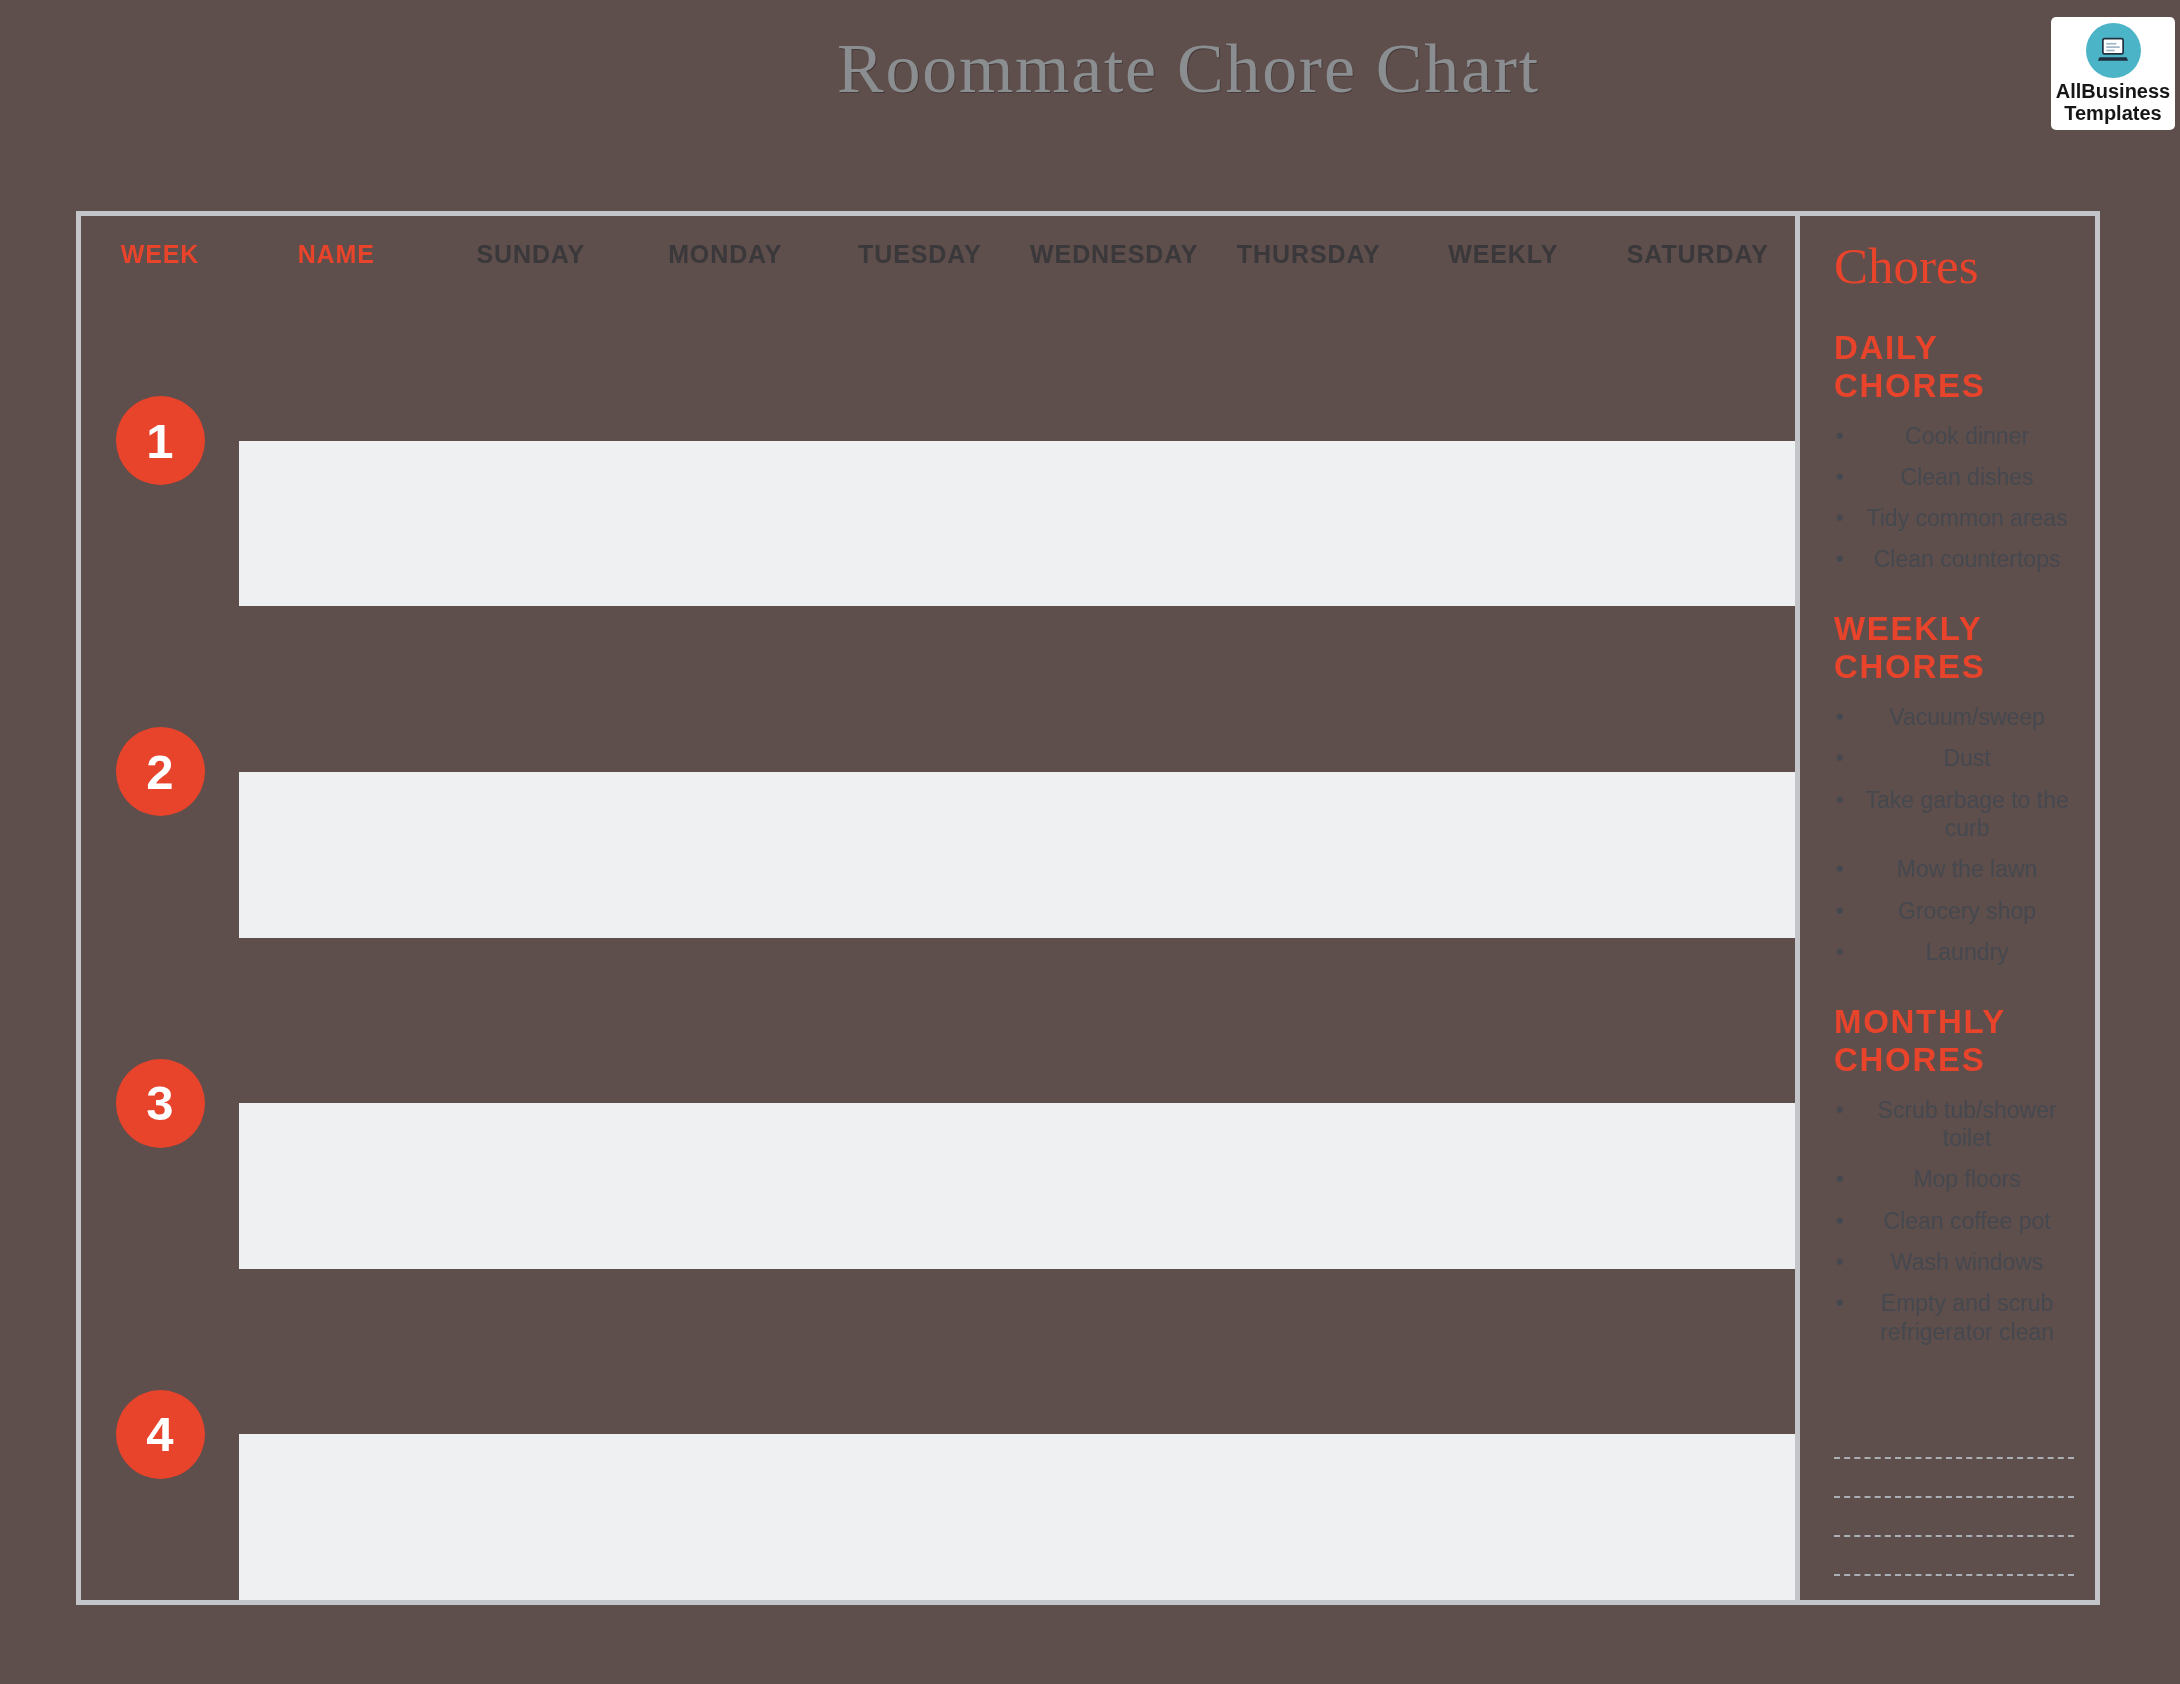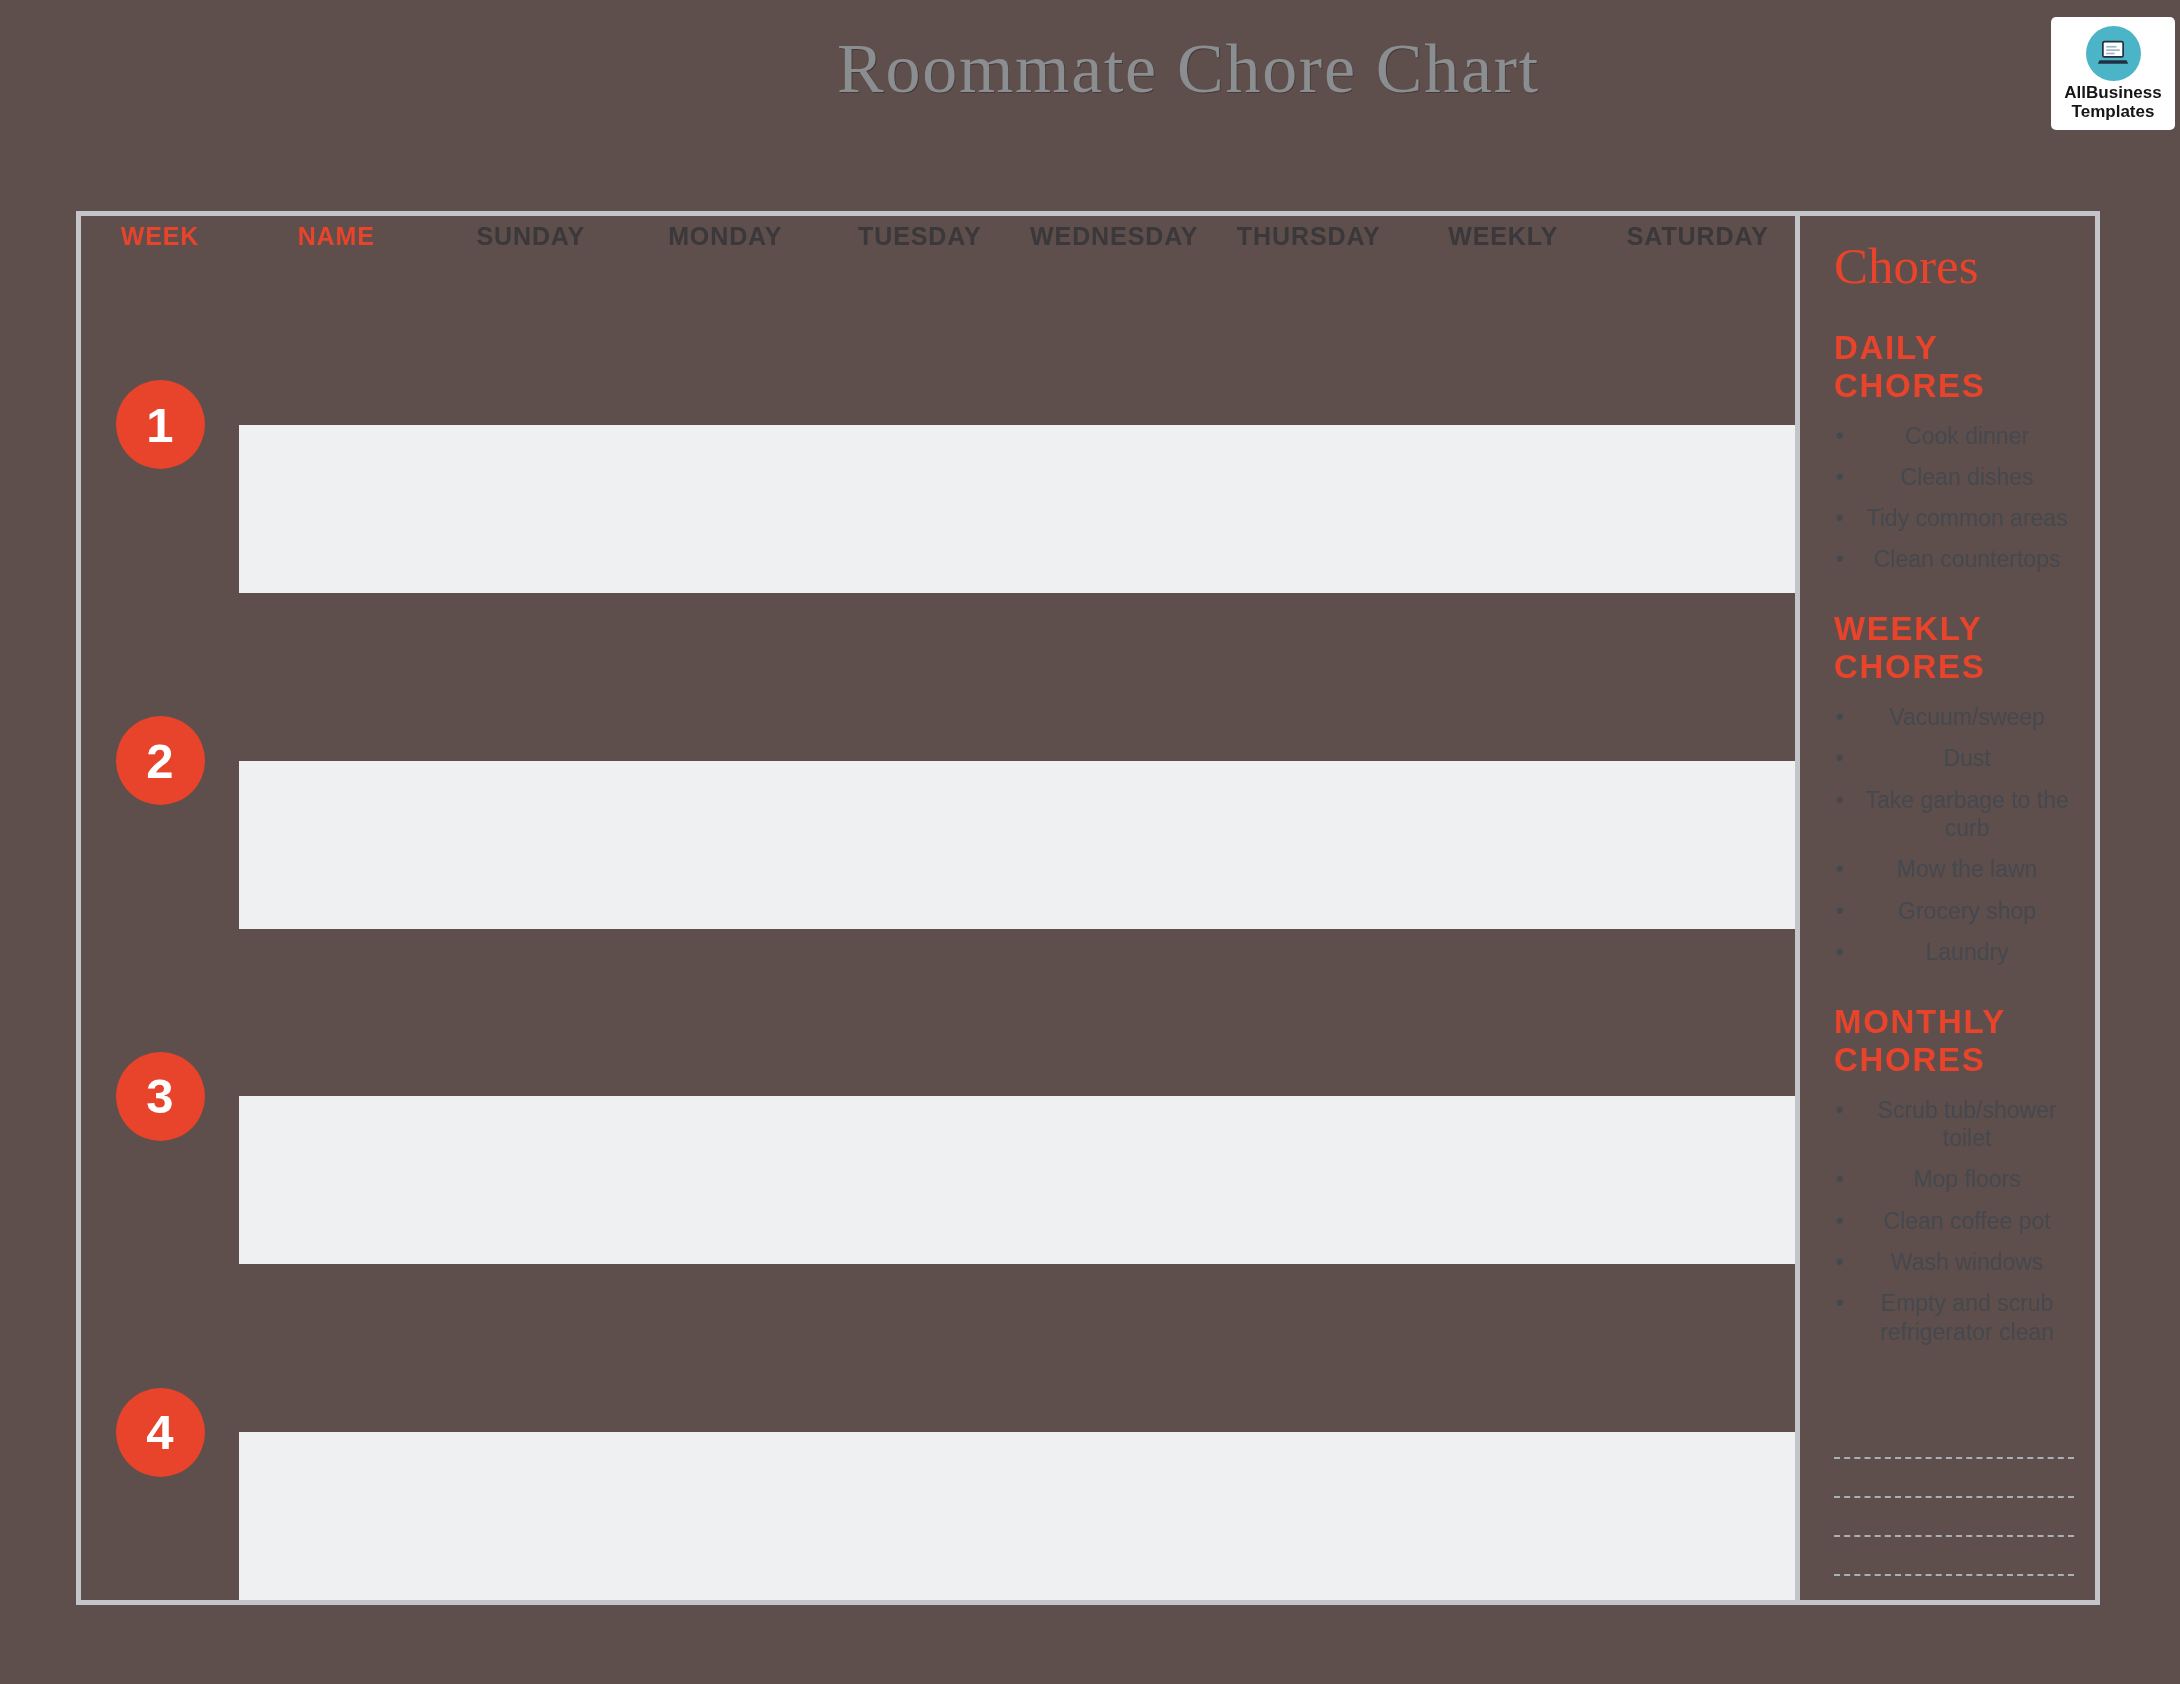--- a/index.html
+++ b/index.html
@@ -36,38 +36,39 @@
     position:absolute;top:17px;left:2051px;width:124px;height:113px;
     background:#ffffff;border-radius:5.1px;
     display:flex;flex-direction:column;align-items:center;justify-content:center;
     gap:3.4px;
   }
   .logo-circle{
     width:55px;height:55px;border-radius:50%;
     background:var(--teal);
     display:flex;align-items:center;justify-content:center;
   }
-  .logo-text{text-align:center;color:#161616;font-weight:700;font-size:17px;line-height:1.08;}
+  .logo-text{text-align:center;color:#161616;font-weight:700;font-size:20px;line-height:1.08;}
 
   
   .panel{
     position:absolute;left:76px;top:211px;width:2024px;height:1394px;
     box-sizing:border-box;border:5.1px solid var(--line);
     display:flex;
   }
 
   
   .grid{
     flex:1;
     display:grid;
     grid-template-columns:158px repeat(8,1fr);
     grid-template-rows:41px repeat(8,1fr);
     gap:0;
     background:var(--line);
     min-width:0;
+    margin-top:18px;
   }
   .hc{
     background:var(--bg);
     display:flex;align-items:center;justify-content:center;
     font-weight:700;font-size:25px;letter-spacing:0.9px;
     color:var(--daytext);
   }
   .hc.red{color:var(--accent);}
   .wk{
     grid-column:1;grid-row:span 2;

